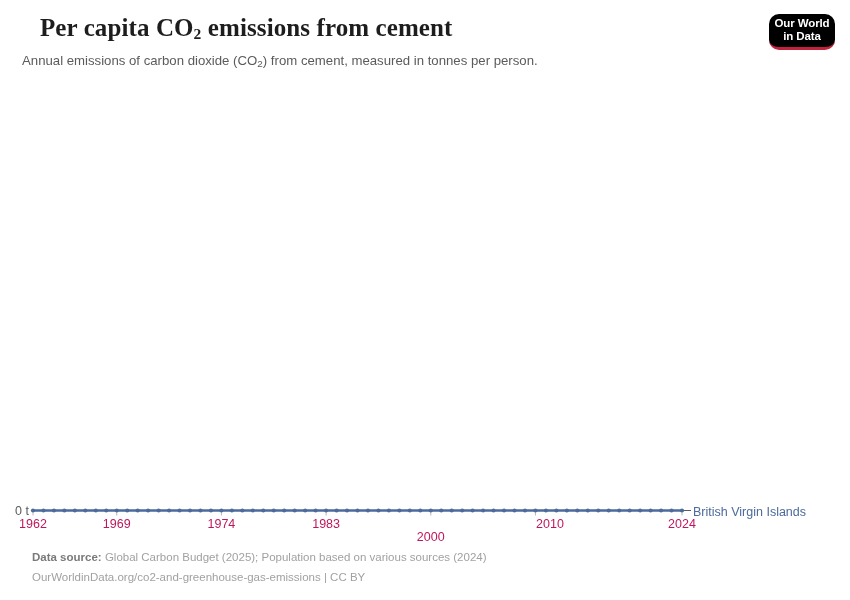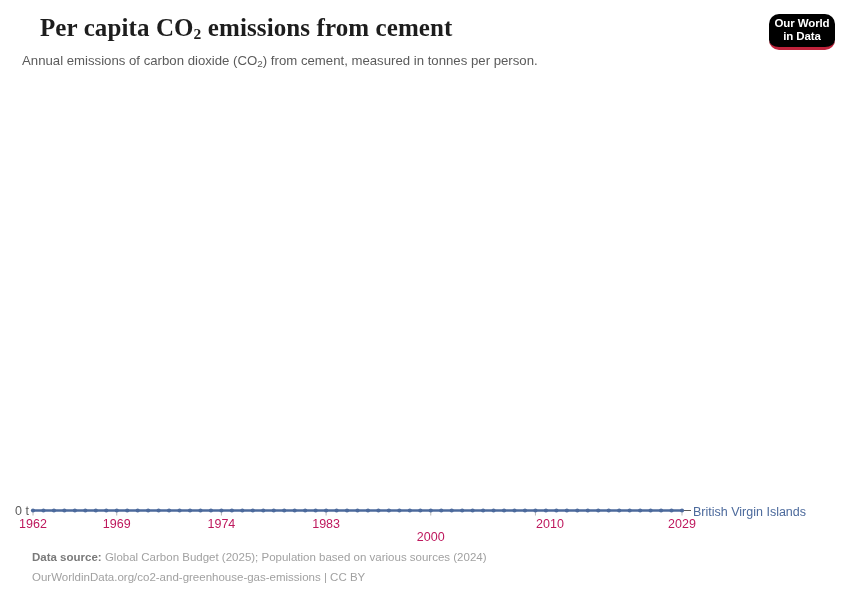--- a/index.html
+++ b/index.html
@@ -239,21 +239,21 @@
   </svg>
 
   <div id="y-axis-zero-label">0 t</div>
   <div id="x-tick-labels">
       <div class="x-tick-label" style="left: 33px;">1962</div>
       <div class="x-tick-label" style="left: 116.74px;">1969</div>
       <div class="x-tick-label" style="left: 221.42px;">1974</div>
       <div class="x-tick-label" style="left: 326.1px;">1983</div>
       <div class="x-tick-label" style="left: 430.77px; margin-top: 13px;">2000</div>
       <div class="x-tick-label" style="left: 543px; margin-left: 7px;">2010</div>
-      <div class="x-tick-label" style="left: 682px;">2029</div>
+      <div class="x-tick-label" style="left: 682px;">2024</div>
     </div>
   <div id="series-label">British Virgin Islands</div>
 </div>
 
 <div id="chart-footer">
   <div class="footer-line"><span class="footer-strong">Data source:</span> <span id="footer-source-name">Global Carbon Budget (2025); Population based on various sources (2024)</span></div>
   <div class="footer-line">OurWorldinData.org/co2-and-greenhouse-gas-emissions | CC BY</div>
 </div>
 
 </body></html>

